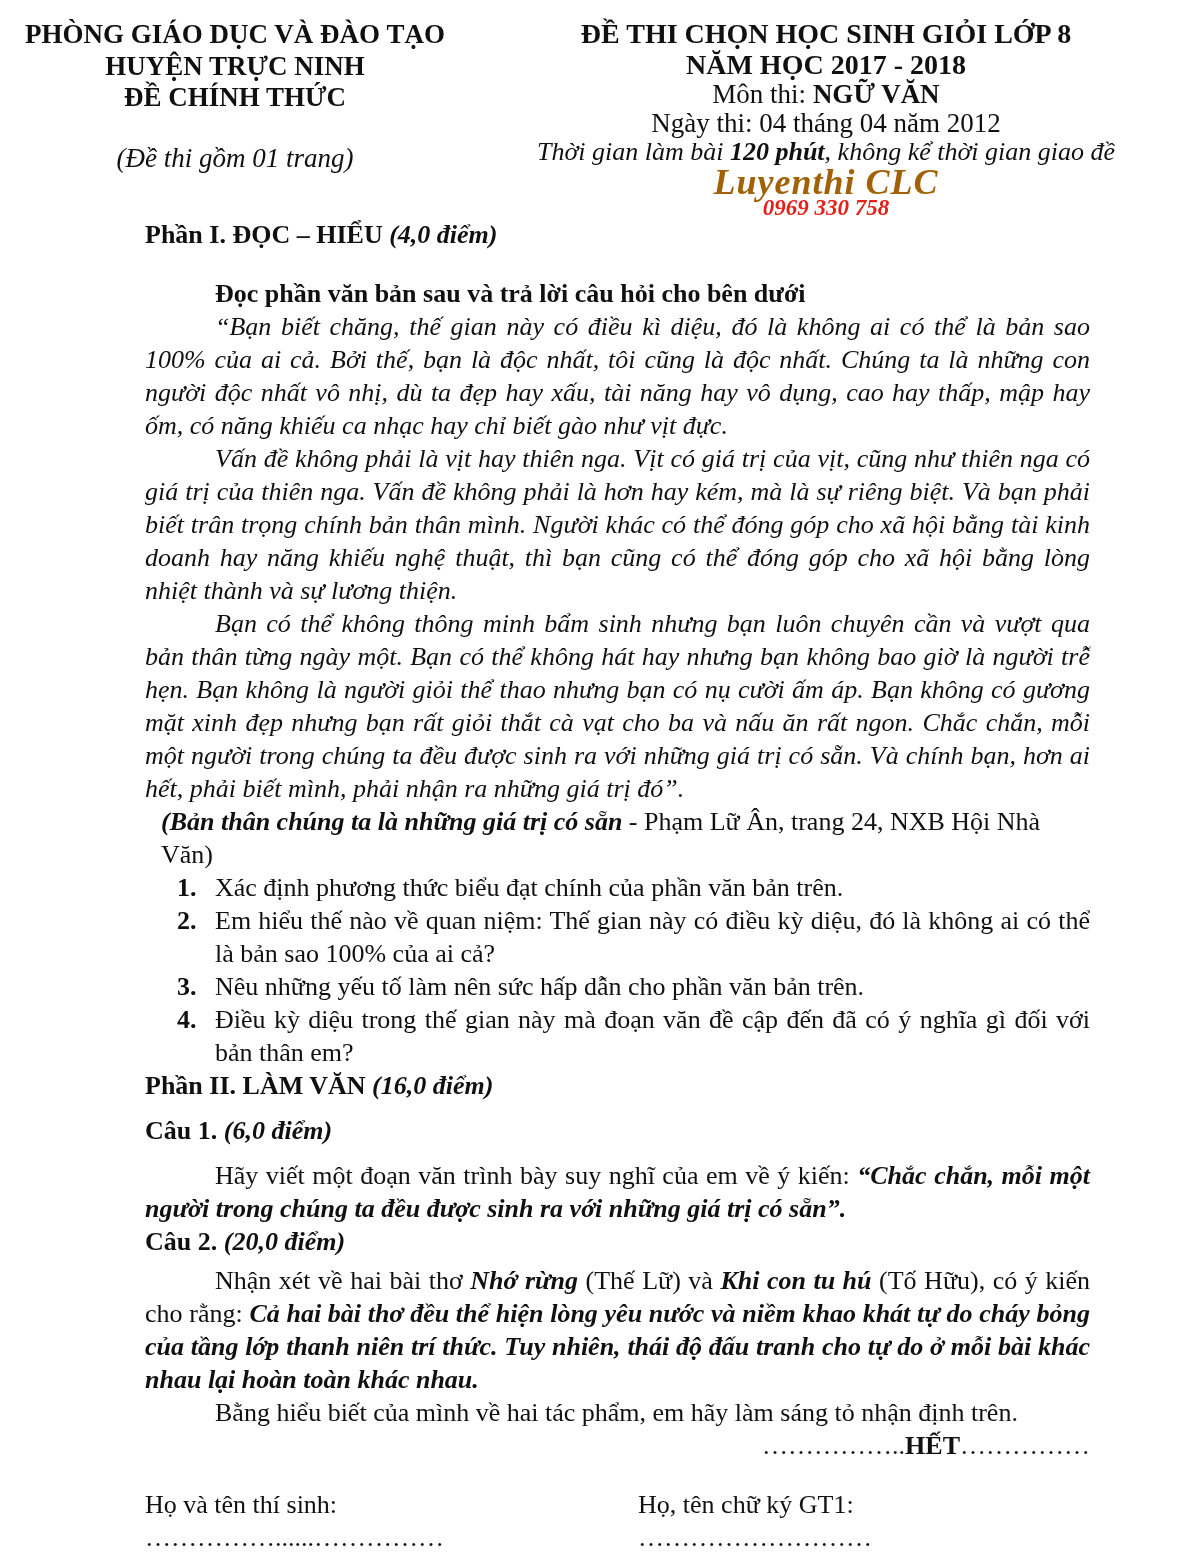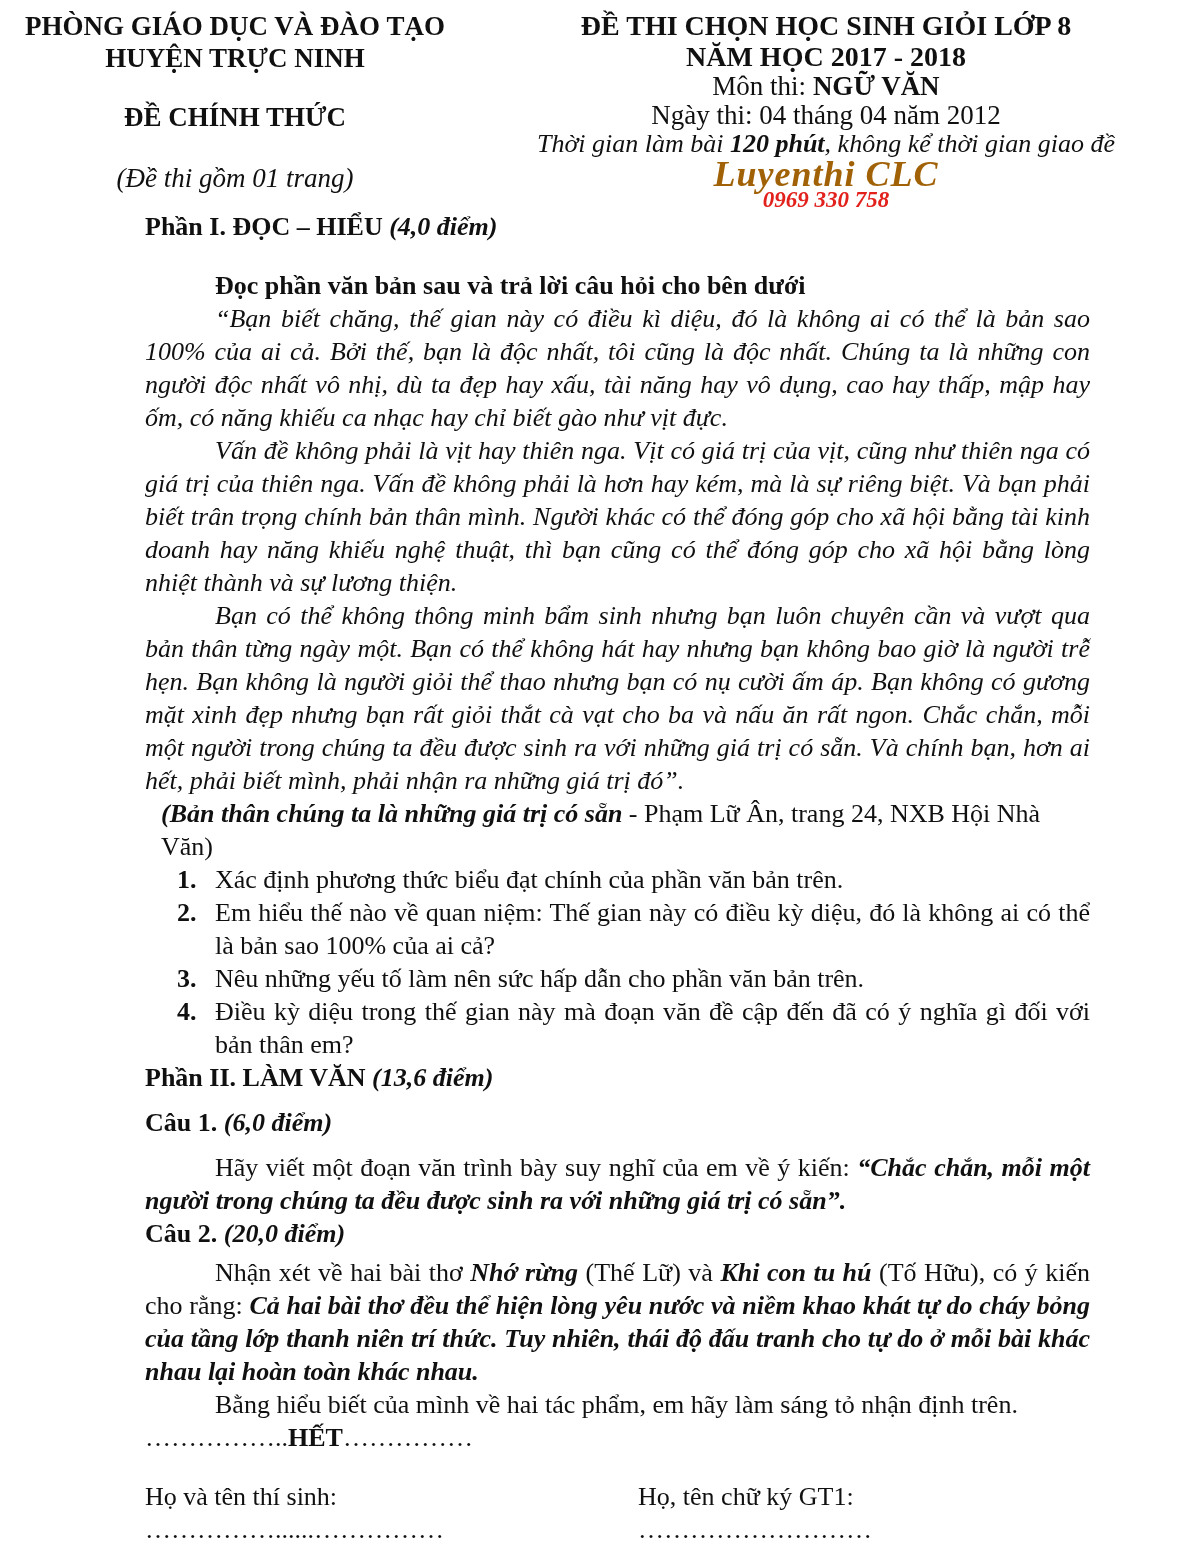--- a/index.html
+++ b/index.html
@@ -1,26 +1,26 @@
 <!DOCTYPE html>
 <html lang="vi"><head>
 <meta charset="utf-8">
 <style>
   html,body { margin:0; padding:0; background:#ffffff; }
   .page {
     width:1200px; height:1553px; box-sizing:border-box;
     background:#ffffff; color:#101010;
     font-family:"Liberation Serif","DejaVu Serif",serif;
-    padding-top:10px; overflow:hidden; position:relative;
+    padding-top:18px; overflow:hidden; position:relative;
   }
   
   .header { display:flex; align-items:flex-start; }
   .h-left { width:470px; text-align:center; flex-shrink:0; }
   .h-left .org { font-size:27px; font-weight:700; line-height:32px; }
-  .h-left .official { font-size:27px; font-weight:700; margin-top:28px; }
+  .h-left .official { font-size:27px; font-weight:700; }
   .h-left .note { font-size:27px; font-style:italic; margin-top:30px; }
   .h-right { flex:1; text-align:center; padding-right:18px; }
   .h-right .t1 { font-size:28px; font-weight:700; line-height:31px; }
   .h-right .t2 { font-size:28px; font-weight:700; line-height:31px; }
   .h-right .subject { font-size:27px; line-height:29px; }
   .h-right .subject .bold { font-weight:700; }
   .h-right .date { font-size:27px; line-height:29px; }
   .h-right .time { font-size:26px; font-style:italic; line-height:28px; }
   .h-right .time .bold { font-weight:700; }
   .logo { font-size:36px; font-weight:700; font-style:italic; line-height:32px; letter-spacing:1px; }
@@ -35,21 +35,21 @@
   .citation { text-align:left; padding-left:16px; }
   .cit-title { font-weight:700; font-style:italic; }
   .q { display:flex; }
   .qnum { font-weight:700; width:38px; margin-left:32px; flex-shrink:0; }
   .qtext { flex:1; text-align:justify; }
   .cau { font-weight:700; text-align:left; margin-top:12px; }
   .cau1-gap { margin-top:12px; }
   .task p { text-indent:70px; }
   .bi { font-weight:700; font-style:italic; }
   .task2-para { margin-top:6px; }
-  .end-line { text-align:left; margin-top:0; }
+  .end-line { text-align:right; margin-top:0; }
   .het { font-weight:700; }
   
   .f-row { display:flex; justify-content:space-between; font-size:26px; line-height:33px; text-align:left; }
   .f-row1 { margin-top:26px; }
 </style>
 </head>
 <body>
 
 <div class="page">
 
@@ -93,21 +93,21 @@
     </div>
     <div class="q">
       <span class="qnum">3.</span>
       <span class="qtext">Nêu những yếu tố làm nên sức hấp dẫn cho phần văn bản trên.</span>
     </div>
     <div class="q">
       <span class="qnum">4.</span>
       <span class="qtext">Điều kỳ diệu trong thế gian này mà đoạn văn đề cập đến đã có ý nghĩa gì đối với bản thân em?</span>
     </div>
 
-    <div class="sec-heading" style="margin-top:0;"><span>Phần II. LÀM VĂN </span><span class="pts">(13,6 điểm)</span></div>
+    <div class="sec-heading" style="margin-top:0;"><span>Phần II. LÀM VĂN </span><span class="pts">(16,0 điểm)</span></div>
 
     <div class="cau"><span>Câu 1. </span><span class="pts">(6,0 điểm)</span></div>
 
     <div class="task cau1-gap">
       <p><span>Hãy viết một đoạn văn trình bày suy nghĩ của em về ý kiến: </span><span class="bi">“Chắc chắn, mỗi một người trong chúng ta đều được sinh ra với những giá trị có sẵn”.</span></p>
     </div>
 
     <div class="cau" style="margin-top:0;"><span>Câu 2. </span><span class="pts">(20,0 điểm)</span></div>
 
     <div class="task">

